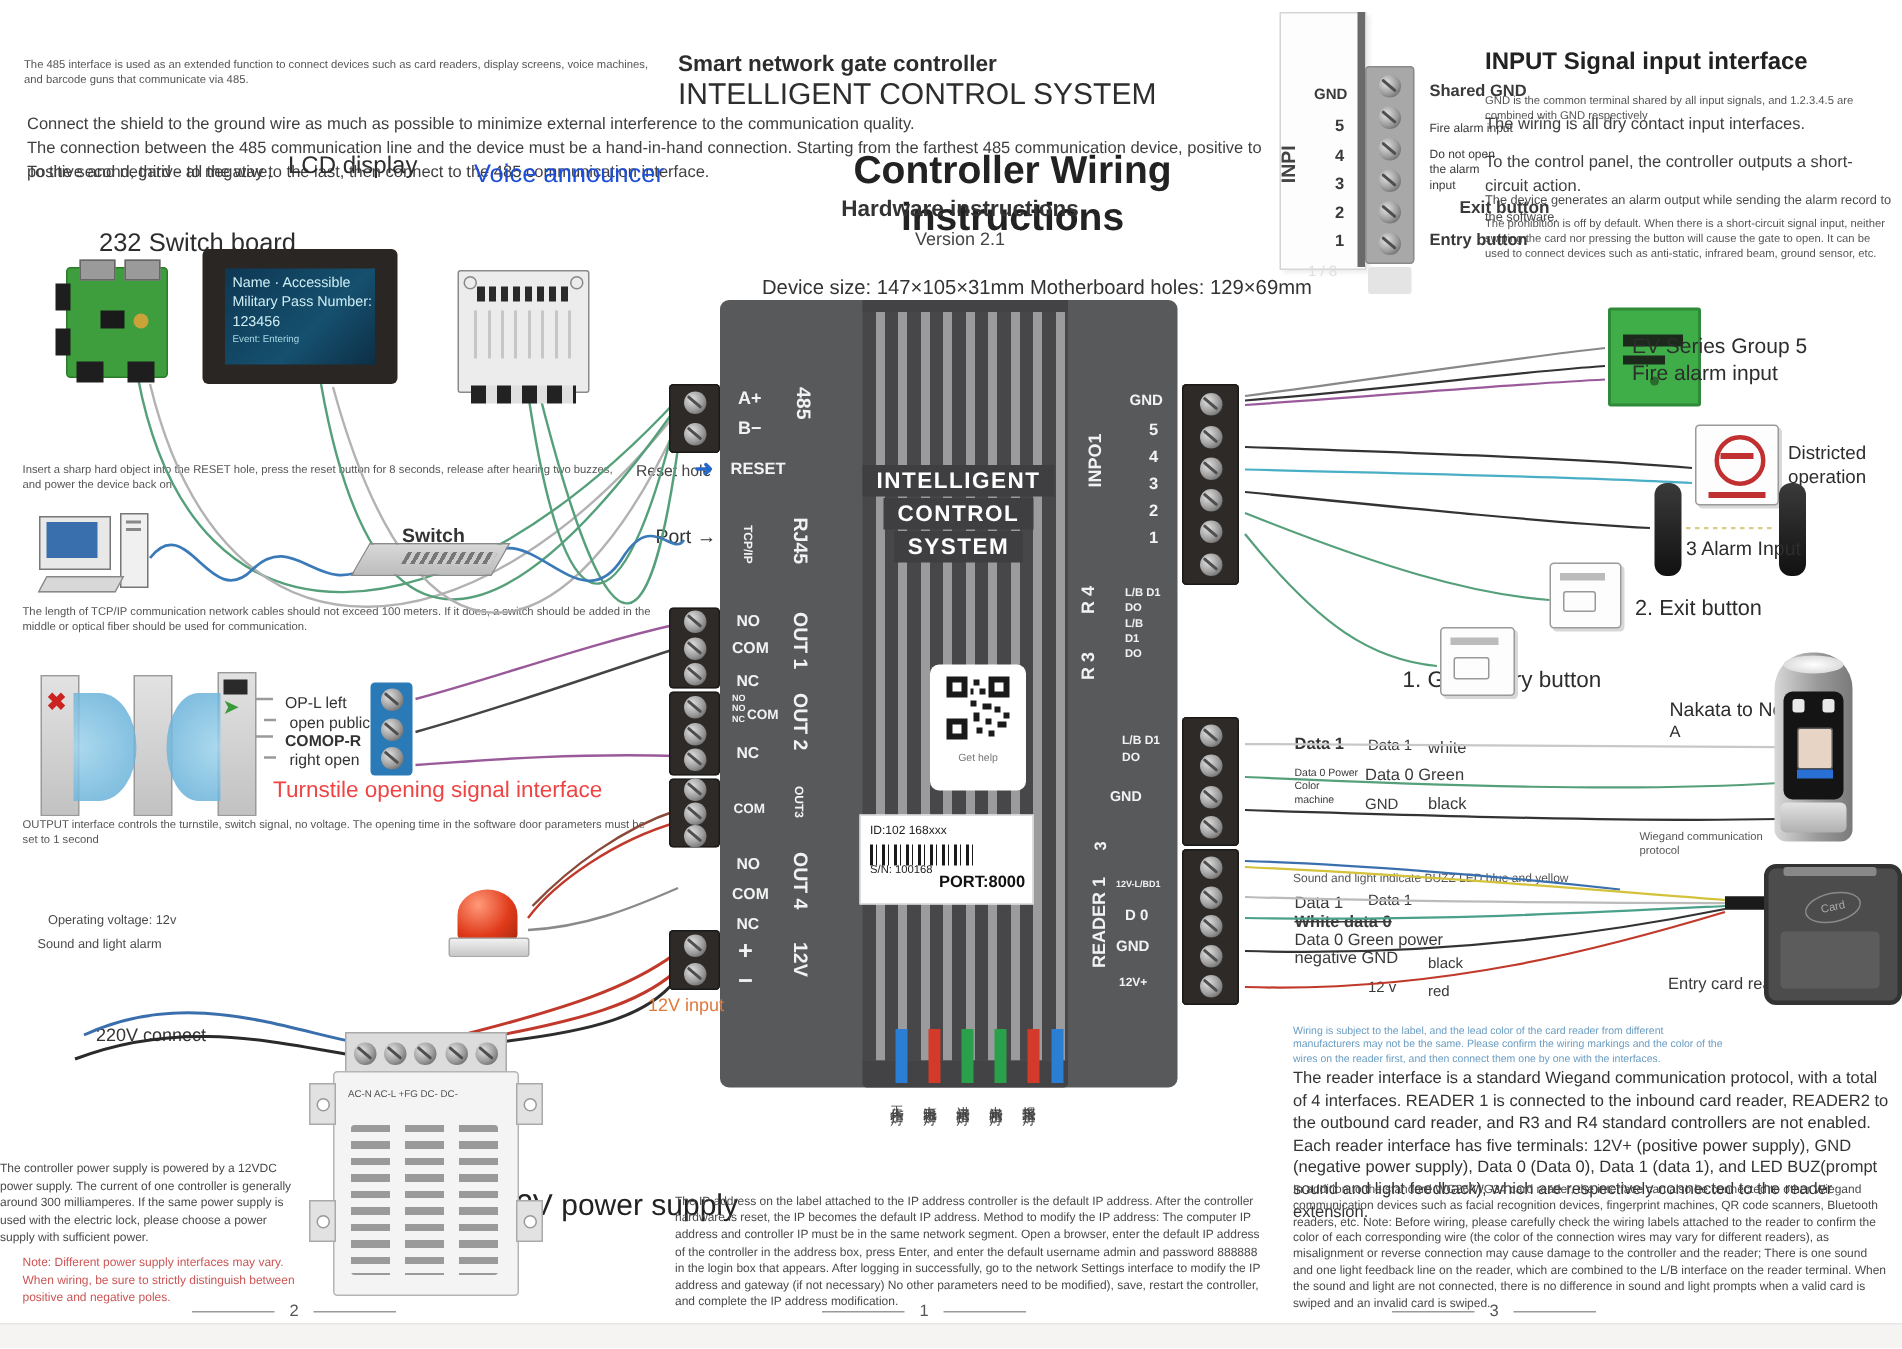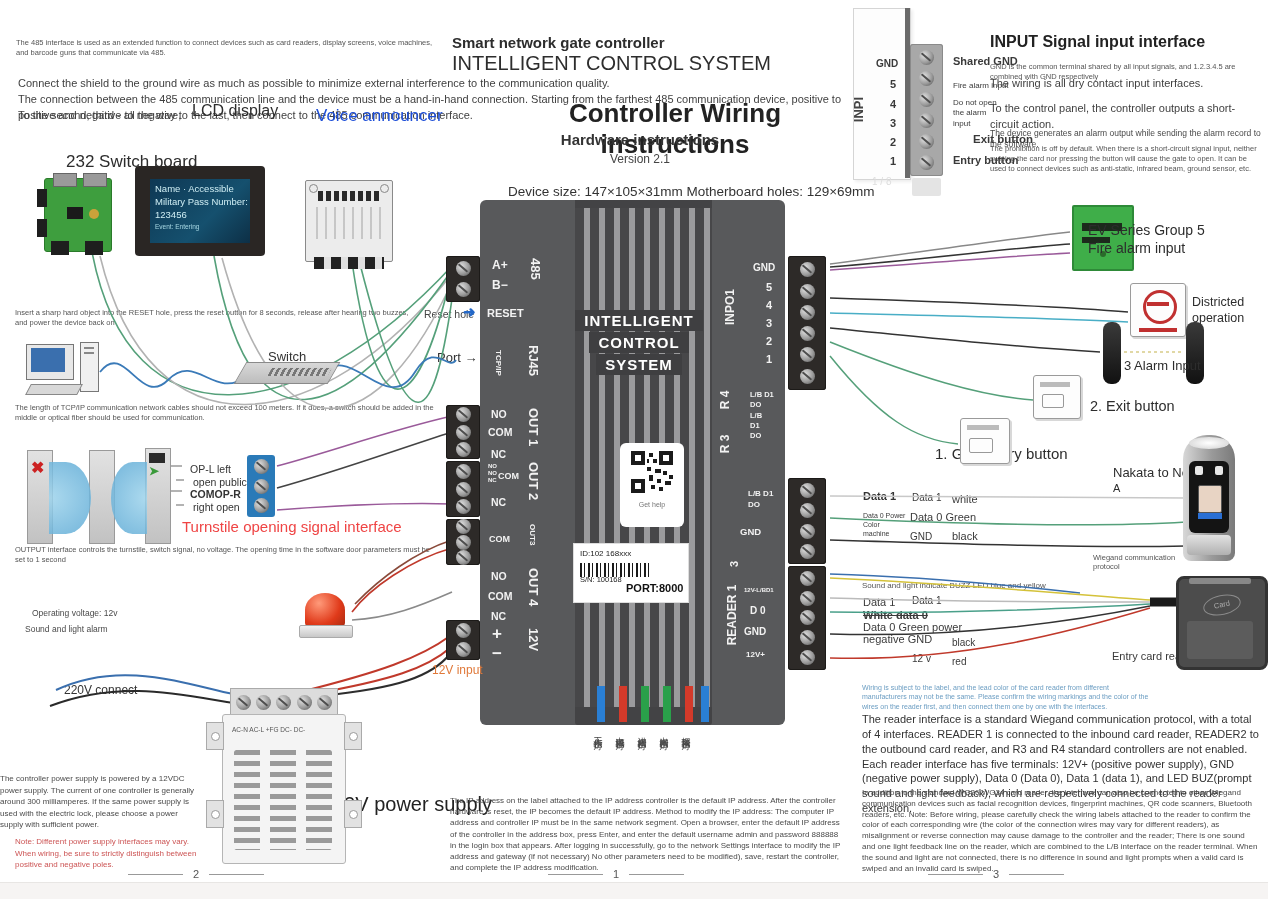--- a/index.html
+++ b/index.html
@@ -172,21 +172,21 @@
   <div class="abs" style="left:26px;top:342px;width:90px;height:52px;z-index:2;">
     <div class="abs" style="left:0;top:2px;width:46px;height:34px;background:#e8e8e8;border:1.5px solid #777;">
       <div style="position:absolute;left:4px;top:3px;width:34px;height:24px;background:#3a6fae;"></div>
     </div>
     <div class="abs" style="left:54px;top:0;width:17px;height:48px;background:#f0f0f0;border:1.5px solid #777;">
       <div style="position:absolute;left:3px;top:4px;width:10px;height:2px;background:#888;"></div>
       <div style="position:absolute;left:3px;top:9px;width:10px;height:2px;background:#888;"></div>
     </div>
     <div class="abs" style="left:2px;top:42px;width:50px;height:9px;background:#d8d8d8;border:1px solid #888;transform:skewX(-28deg);"></div>
   </div>
-  <div class="abs" style="left:268px;top:349px;font-size:13px;color:#333;">Switch</div>
+  <div class="abs" style="left:268px;top:349px;font-size:13px;color:#333;font-weight:bold;">Switch</div>
   <div class="abs" style="left:240px;top:362px;width:92px;height:20px;background:linear-gradient(#d8d8d8,#bdbdbd);border:1px solid #8a8a8a;transform:skewX(-30deg);z-index:2;">
     <div style="position:absolute;right:4px;top:5px;width:60px;height:8px;background:repeating-linear-gradient(90deg,#777 0 3px,#ccc 3px 6px);"></div>
   </div>
   <div class="abs" style="left:437px;top:350px;font-size:13px;color:#333;">Port →</div>
 
   <div class="abs tiny" style="left:15px;top:403px;width:440px;">The length of TCP/IP communication network cables should not exceed 100 meters. If it does, a switch should be added in the middle or optical fiber should be used for communication.</div>
 
   <div class="abs" style="left:25px;top:448px;width:145px;height:98px;z-index:2;">
     <div class="abs" style="left:2px;top:2px;width:24px;height:92px;background:linear-gradient(#e2e2e2,#c2c2c2);border:1px solid #9a9a9a;"></div>
     <div class="abs" style="left:64px;top:2px;width:24px;height:92px;background:linear-gradient(#e2e2e2,#c2c2c2);border:1px solid #9a9a9a;"></div>

